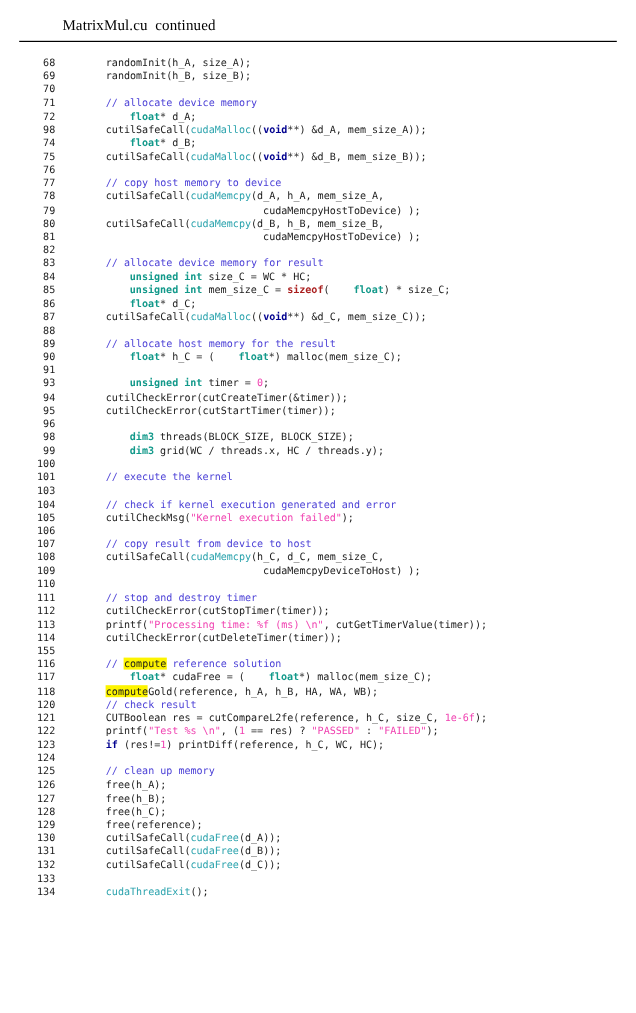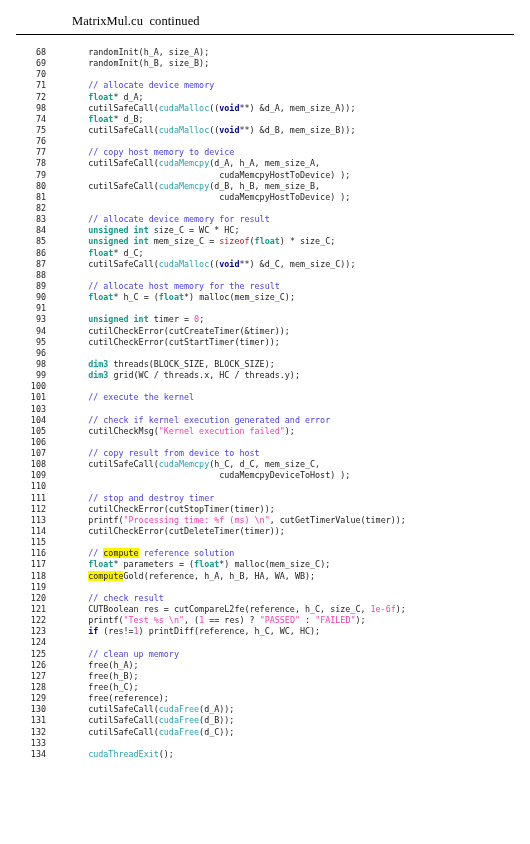--- a/index.html
+++ b/index.html
@@ -13,21 +13,21 @@
     overflow: hidden;
     font-family: "DejaVu Sans", sans-serif;
   }
   .page {
     position: relative;
     width: 530px;
     height: 844px;
     background: #ffffff;
   }
   .header {
-    padding: 10px 0 0 72px;
+    padding: 10px 0 0 52px;
   }
   .header-title {
     font-family: "Liberation Serif", "DejaVu Serif", serif;
     font-size: 12.5px;
     color: #000000;
     letter-spacing: 0.1px;
     white-space: pre;
   }
   .rule {
     margin: 5px 16px 0 16px;
@@ -59,23 +59,23 @@
   }
   .codetext {
     display: inline-block;
     padding-left: 22px;
     white-space: pre;
   }
 
   
   .t-plain    { color: #1a1a1a; }
   .t-comment  { color: #4a3fd6; }
-  .t-type     { color: #12998a; font-weight: bold; }
+  .t-type     { color: #12998a; font-weight: bold; margin-left: 20px; }
   .t-keyword  { color: #00008f; font-weight: bold; text-align: center; }
-  .t-builtin  { color: #aa1e1e; font-weight: normal; }
+  .t-builtin  { color: #aa1e1e; font-weight: bold; }
   .t-func     { color: #2ba3ad; }
   .t-string   { color: #f040b0; }
   .t-number   { color: #f040b0; }
   .t-gray     { color: #9a9a9a; }
   .t-hl       { background: #fdf400; color: #1a1a1a; }
   .t-hl-plain { background: #fdf400; color: #1a1a1a; }
 </style>
 </head>
 <body>
 
@@ -125,25 +125,24 @@
       <div class="code-line"><span class="lineno">105</span><span class="codetext"><span class="t-plain">    cutilCheckMsg(</span><span class="t-string">"Kernel execution failed"</span><span class="t-plain">);</span></span></div>
       <div class="code-line"><span class="lineno">106</span><span class="codetext"></span></div>
       <div class="code-line"><span class="lineno">107</span><span class="codetext"><span class="t-plain">    </span><span class="t-comment">// copy result from device to host</span></span></div>
       <div class="code-line"><span class="lineno">108</span><span class="codetext"><span class="t-plain">    cutilSafeCall(</span><span class="t-func">cudaMemcpy</span><span class="t-plain">(h_C, d_C, mem_size_C,</span></span></div>
       <div class="code-line"><span class="lineno">109</span><span class="codetext"><span class="t-plain">                              cudaMemcpyDeviceToHost) );</span></span></div>
       <div class="code-line"><span class="lineno">110</span><span class="codetext"></span></div>
       <div class="code-line"><span class="lineno">111</span><span class="codetext"><span class="t-plain">    </span><span class="t-comment">// stop and destroy timer</span></span></div>
       <div class="code-line"><span class="lineno">112</span><span class="codetext"><span class="t-plain">    cutilCheckError(cutStopTimer(timer));</span></span></div>
       <div class="code-line"><span class="lineno">113</span><span class="codetext"><span class="t-plain">    printf(</span><span class="t-string">"Processing time: %f (ms) \n"</span><span class="t-plain">, cutGetTimerValue(timer));</span></span></div>
       <div class="code-line"><span class="lineno">114</span><span class="codetext"><span class="t-plain">    cutilCheckError(cutDeleteTimer(timer));</span></span></div>
-      <div class="code-line"><span class="lineno">115</span><span class="codetext"></span></div>
+      <div class="code-line"><span class="lineno">155</span><span class="codetext"></span></div>
       <div class="code-line"><span class="lineno">116</span><span class="codetext"><span class="t-plain">    </span><span class="t-comment">// </span><span class="t-comment t-hl">compute</span><span class="t-comment"> reference solution</span></span></div>
-      <div class="code-line"><span class="lineno">117</span><span class="codetext"><span class="t-plain">    </span><span class="t-type">float</span><span class="t-plain">* parameters = (</span><span class="t-type">float</span><span class="t-plain">*) malloc(mem_size_C);</span></span></div>
+      <div class="code-line"><span class="lineno">117</span><span class="codetext"><span class="t-plain">    </span><span class="t-type">float</span><span class="t-plain">* cudaFree = (</span><span class="t-type">float</span><span class="t-plain">*) malloc(mem_size_C);</span></span></div>
       <div class="code-line"><span class="lineno">118</span><span class="codetext"><span class="t-plain">    </span><span class="t-hl-plain">compute</span><span class="t-plain">Gold(reference, h_A, h_B, HA, WA, WB);</span></span></div>
-      <div class="code-line"><span class="lineno">119</span><span class="codetext"></span></div>
       <div class="code-line"><span class="lineno">120</span><span class="codetext"><span class="t-plain">    </span><span class="t-comment">// check result</span></span></div>
       <div class="code-line"><span class="lineno">121</span><span class="codetext"><span class="t-plain">    CUTBoolean res = cutCompareL2fe(reference, h_C, size_C, </span><span class="t-number">1e-6f</span><span class="t-plain">);</span></span></div>
       <div class="code-line"><span class="lineno">122</span><span class="codetext"><span class="t-plain">    printf(</span><span class="t-string">"Test %s \n"</span><span class="t-plain">, (</span><span class="t-number">1</span><span class="t-plain"> == res) ? </span><span class="t-string">"PASSED"</span><span class="t-plain"> : </span><span class="t-string">"FAILED"</span><span class="t-plain">);</span></span></div>
       <div class="code-line"><span class="lineno">123</span><span class="codetext"><span class="t-plain">    </span><span class="t-keyword">if</span><span class="t-plain"> (res!=</span><span class="t-number">1</span><span class="t-plain">) printDiff(reference, h_C, WC, HC);</span></span></div>
       <div class="code-line"><span class="lineno">124</span><span class="codetext"></span></div>
       <div class="code-line"><span class="lineno">125</span><span class="codetext"><span class="t-plain">    </span><span class="t-comment">// clean up memory</span></span></div>
       <div class="code-line"><span class="lineno">126</span><span class="codetext"><span class="t-plain">    free(h_A);</span></span></div>
       <div class="code-line"><span class="lineno">127</span><span class="codetext"><span class="t-plain">    free(h_B);</span></span></div>
       <div class="code-line"><span class="lineno">128</span><span class="codetext"><span class="t-plain">    free(h_C);</span></span></div>
       <div class="code-line"><span class="lineno">129</span><span class="codetext"><span class="t-plain">    free(reference);</span></span></div>

